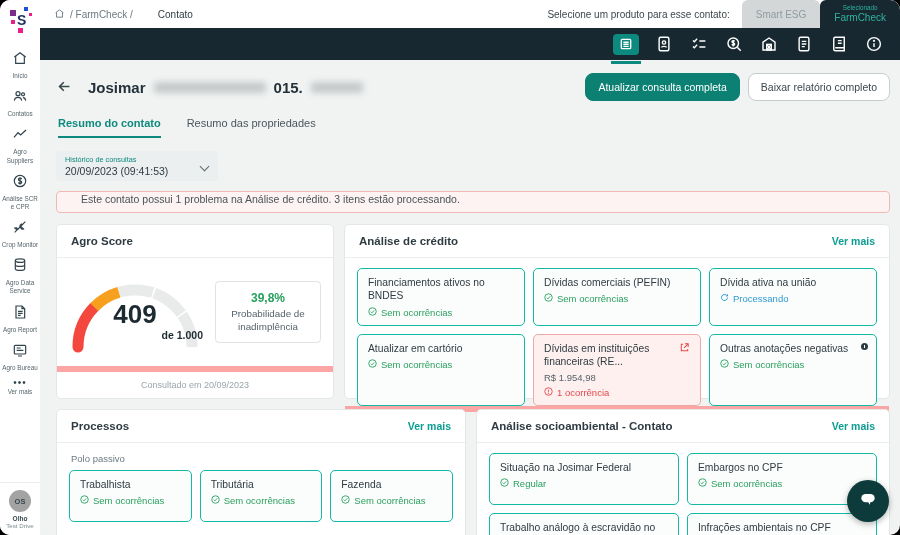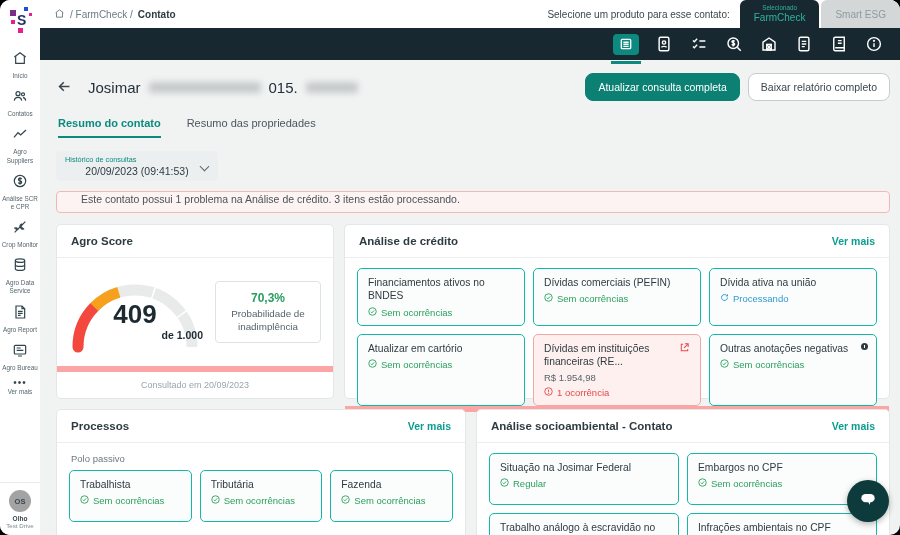--- a/index.html
+++ b/index.html
@@ -24,57 +24,57 @@
   .nav-item .dots{font-size:10px;color:#32444d;letter-spacing:1px;line-height:6px;}
   .side-user{margin-top:auto;width:100%;border-top:1px solid #ececec;padding:7px 0 6px;display:flex;flex-direction:column;align-items:center;}
   .avatar{width:22px;height:22px;border-radius:50%;background:#a3a3a3;color:#37474f;font-size:7.5px;font-weight:bold;display:flex;align-items:center;justify-content:center;}
   .side-user .nm{font-size:6.5px;font-weight:bold;color:#37474f;margin-top:3px;}
   .side-user .sub{font-size:6.2px;color:#7d8b91;}
 
   
   .topbar{position:absolute;left:40px;right:0;top:0;height:28px;background:#fff;display:flex;align-items:center;padding:0 0 0 14px;z-index:6;}
   .crumb{display:flex;align-items:center;gap:5px;font-size:10px;color:#6b7a80;}
   .crumb svg{width:11px;height:11px;color:#6b7a80;}
-  .crumb b{color:#2f3b42;font-weight:bold;}
+  .crumb b{color:#2f3b42;font-weight:normal;margin-left:20px;}
   .prod-sel{margin-left:auto;display:flex;align-items:flex-end;height:28px;}
   .prod-label{font-size:10px;color:#3c474c;align-self:center;margin-right:10px;}
   .ptab{height:28px;border-radius:6px 6px 0 0;display:flex;flex-direction:column;align-items:center;justify-content:center;padding:0 14px;cursor:pointer;}
   .ptab.sel{background:#182830;}
   .ptab.sel .tag{font-size:6.3px;color:#2db3a0;line-height:1.2;}
   .ptab.sel .pl{font-size:10px;color:#2db3a0;line-height:1.2;}
   .ptab.alt{background:#d3d7d8;margin-left:2px;}
   .ptab.alt .pl{font-size:10px;color:#8f9ba0;}
   .iconbar{position:absolute;left:40px;right:0;top:28px;height:32px;background:#182830;display:flex;align-items:center;justify-content:flex-end;gap:15px;padding-right:16px;z-index:6;}
   .tb-ic{width:20px;height:20px;color:#fff;display:flex;align-items:center;justify-content:center;cursor:pointer;position:relative;}
   .tb-ic svg{width:18px;height:18px;}
   .tb-ic.active{width:26px;height:21px;background:#0d8a80;border-radius:4px;}
   .tb-ic.active svg{width:14px;height:14px;}
   .tb-ic.active::after{content:"";position:absolute;left:-2px;right:-2px;bottom:-9px;height:3px;background:#0d8a80;}
 
   
   .main{position:absolute;left:40px;right:0;top:60px;bottom:0;padding:13px 10px 0 16px;overflow:hidden;}
   .hdr{display:flex;align-items:center;}
   .back{width:18px;height:18px;color:#3c474c;cursor:pointer;margin-right:14px;}
   .back svg{width:17px;height:17px;}
-  .hname{font-size:15px;font-weight:normal;color:#24313a;display:flex;align-items:center;gap:8px;}
+  .hname{font-size:15px;font-weight:bold;color:#24313a;display:flex;align-items:center;gap:8px;}
   .blurblob{display:inline-block;height:11px;border-radius:3px;background:#c6c9ca;filter:blur(3px);}
   .bb1{width:112px;}
   .bb2{width:52px;}
   .hbtns{margin-left:auto;display:flex;gap:8px;}
   .btn{font-size:10.5px;border-radius:8px;padding:7px 12px;cursor:pointer;font-family:inherit;}
   .btn.primary{background:#0d8074;border:1px solid #0d8074;color:#fff;}
   .btn.ghost{background:#fff;border:1px solid #c6cdcf;color:#3c474c;}
 
   .tabs{display:flex;gap:26px;margin:16px 0 0 2px;}
   .tab{font-size:11px;padding-bottom:7px;cursor:pointer;color:#4a565c;}
   .tab.active{color:#0c8a7e;font-weight:bold;border-bottom:2px solid #0c8a7e;}
 
   .hist{margin-top:13px;width:162px;background:#eceff0;border-radius:4px;padding:4px 9px;position:relative;cursor:pointer;}
   .hist .hl{font-size:7.3px;color:#0c8a7e;}
-  .hist .hv{font-size:10.5px;color:#2f3b42;margin-top:1px;text-align:center;}
+  .hist .hv{font-size:10.5px;color:#2f3b42;margin-top:1px;}
   .hist .chev{position:absolute;right:10px;top:12px;width:7px;height:7px;border-right:1.5px solid #5a686e;border-bottom:1.5px solid #5a686e;transform:rotate(45deg);}
 
   .alert{margin-top:10px;background:#fdf3f2;border:1px solid #f1b9b6;border-radius:4px;padding:1px 12px 7px 24px;font-size:10.5px;color:#4a5358;}
 
   .row1{display:flex;gap:10px;margin-top:11px;}
   .row2{display:flex;gap:10px;margin-top:10px;}
   .card{background:#fff;border:1px solid #e4e7e7;border-radius:5px;display:flex;flex-direction:column;}
   .card-h{display:flex;align-items:center;justify-content:space-between;padding:10px 14px;border-bottom:1px solid #eceeee;}
   .card-title{font-size:11.5px;font-weight:bold;color:#2f3b42;}
   .vermais{font-size:10.5px;font-weight:bold;color:#0c9d92;cursor:pointer;}
@@ -205,26 +205,26 @@
     <div class="crumb">
       <span><svg viewBox="0 0 24 24" fill="none" stroke="currentColor" stroke-width="2">
             <path d="M3.5 10.5L12 4l8.5 6.5"></path>
             <path d="M5.5 9.5V20h13V9.5"></path>
           </svg></span>
       <span>/ FarmCheck /</span>
       <b>Contato</b>
     </div>
     <div class="prod-sel">
       <span class="prod-label">Selecione um produto para esse contato:</span>
+      <div class="ptab alt">
+        <span class="pl">Smart ESG</span>
+      </div>
       <div class="ptab sel">
         <span class="tag">Selecionado</span>
         <span class="pl">FarmCheck</span>
-      </div>
-      <div class="ptab alt">
-        <span class="pl">Smart ESG</span>
       </div>
     </div>
   </div>
 
   <div class="iconbar">
     <div class="tb-ic active">
         <svg viewBox="0 0 24 24" fill="none" stroke="currentColor" stroke-width="2.4">
           <rect x="4" y="4" width="16" height="16" rx="1.5"></rect>
           <path d="M7.5 9h9M7.5 12.5h9M7.5 16h9"></path>
         </svg>
@@ -319,21 +319,21 @@
             <svg viewBox="0 0 136 86">
               <path d="M11 78 A 57 57 0 0 1 125 78" fill="none" stroke="#e9eaea" stroke-width="11"></path>
               <path d="M11 78 A 57 57 0 0 1 125 78" fill="none" stroke="#ffffff" stroke-width="12" stroke-dasharray="1.6 34.2"></path>
               <path d="M11 78 A 57 57 0 0 1 125 78" fill="none" stroke="#f4483e" stroke-width="11" stroke-dasharray="44 200" stroke-linecap="round"></path>
               <path d="M11 78 A 57 57 0 0 1 125 78" fill="none" stroke="#f7a01d" stroke-width="11" stroke-dasharray="29 200" stroke-dashoffset="-44"></path>
             </svg>
             <div class="gauge-num">409</div>
             <div class="gauge-scale">de 1.000</div>
           </div>
           <div class="prob-box">
-            <div class="pv">70,3%</div>
+            <div class="pv">39,8%</div>
             <div class="plb">Probabilidade de inadimplência</div>
           </div>
         </div>
         <div class="card-f">Consultado em 20/09/2023</div>
       </div>
 
       <div class="card credit-card">
         <div class="card-h">
           <span class="card-title">Análise de crédito</span>
           <span class="vermais">Ver mais</span>

